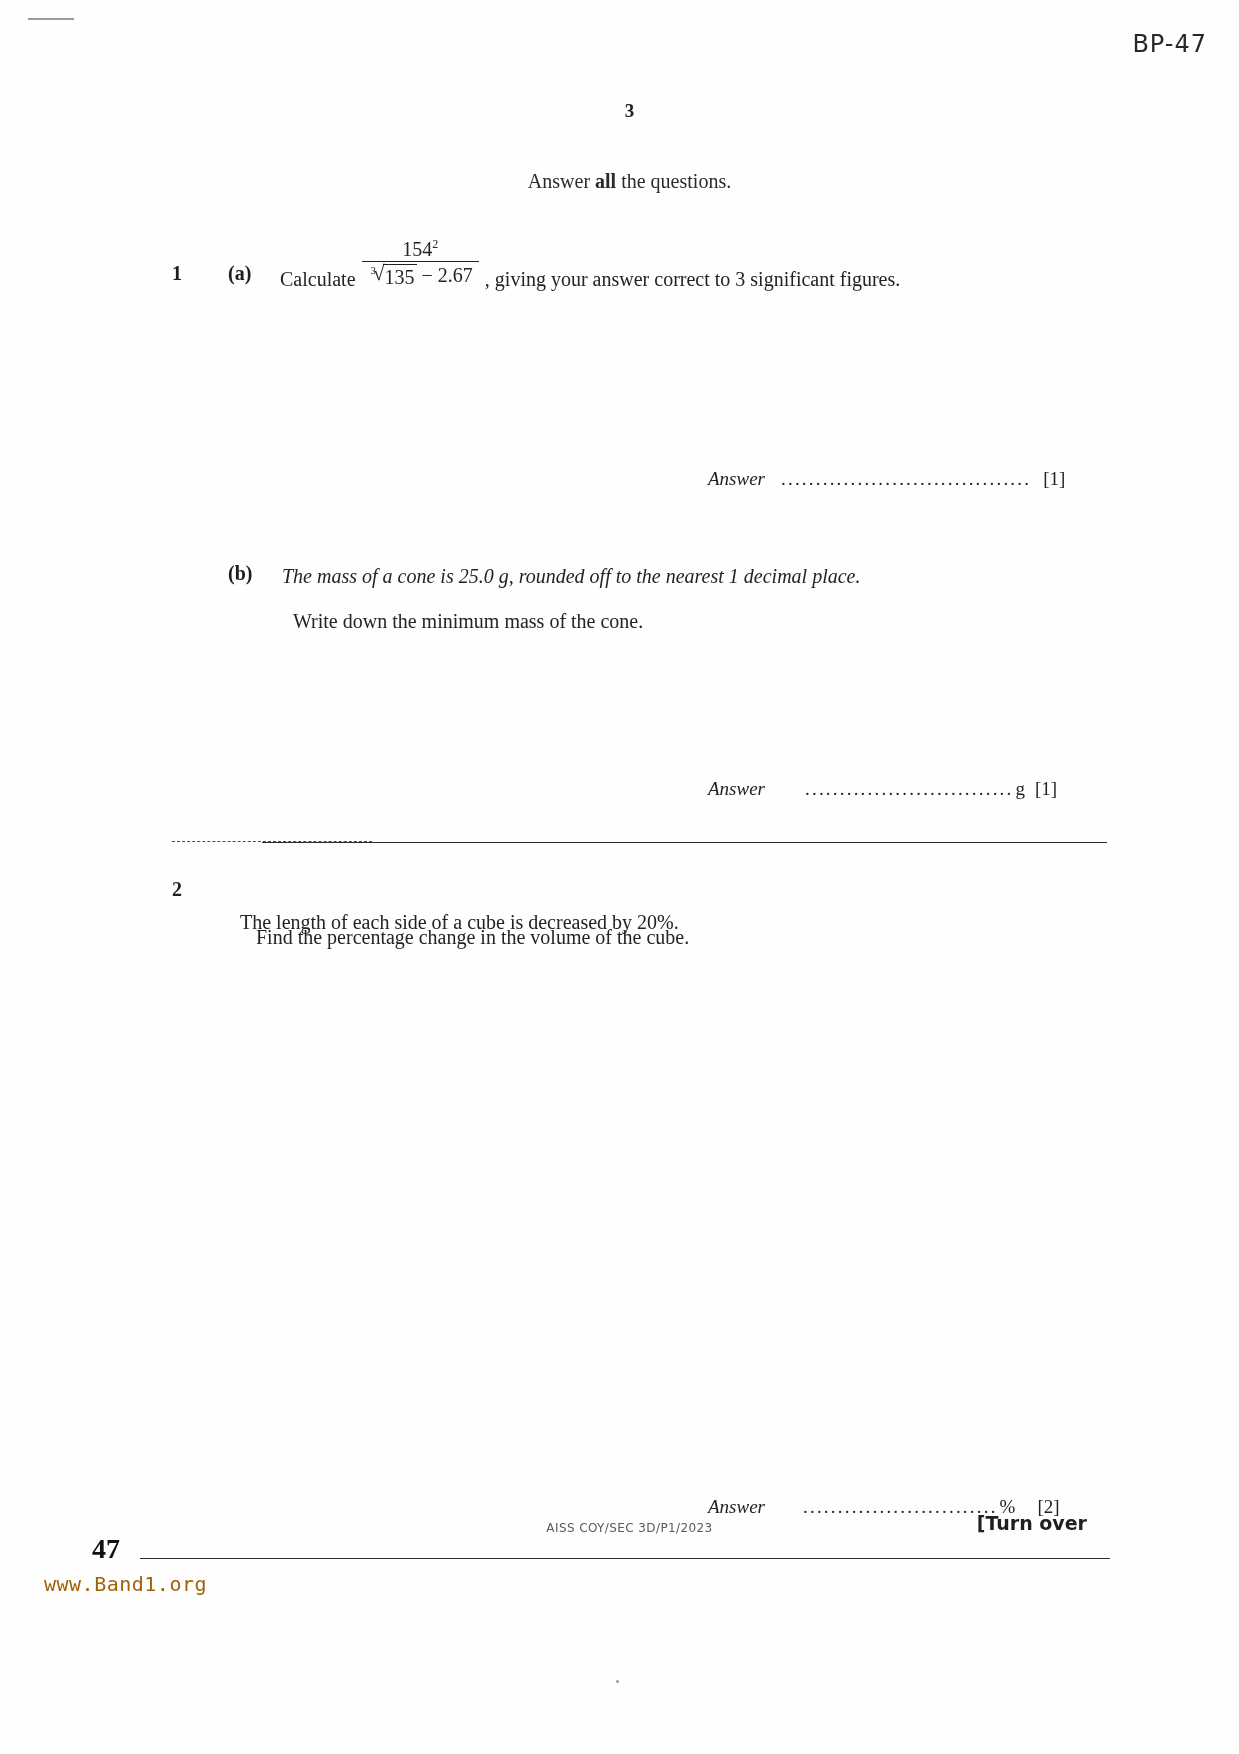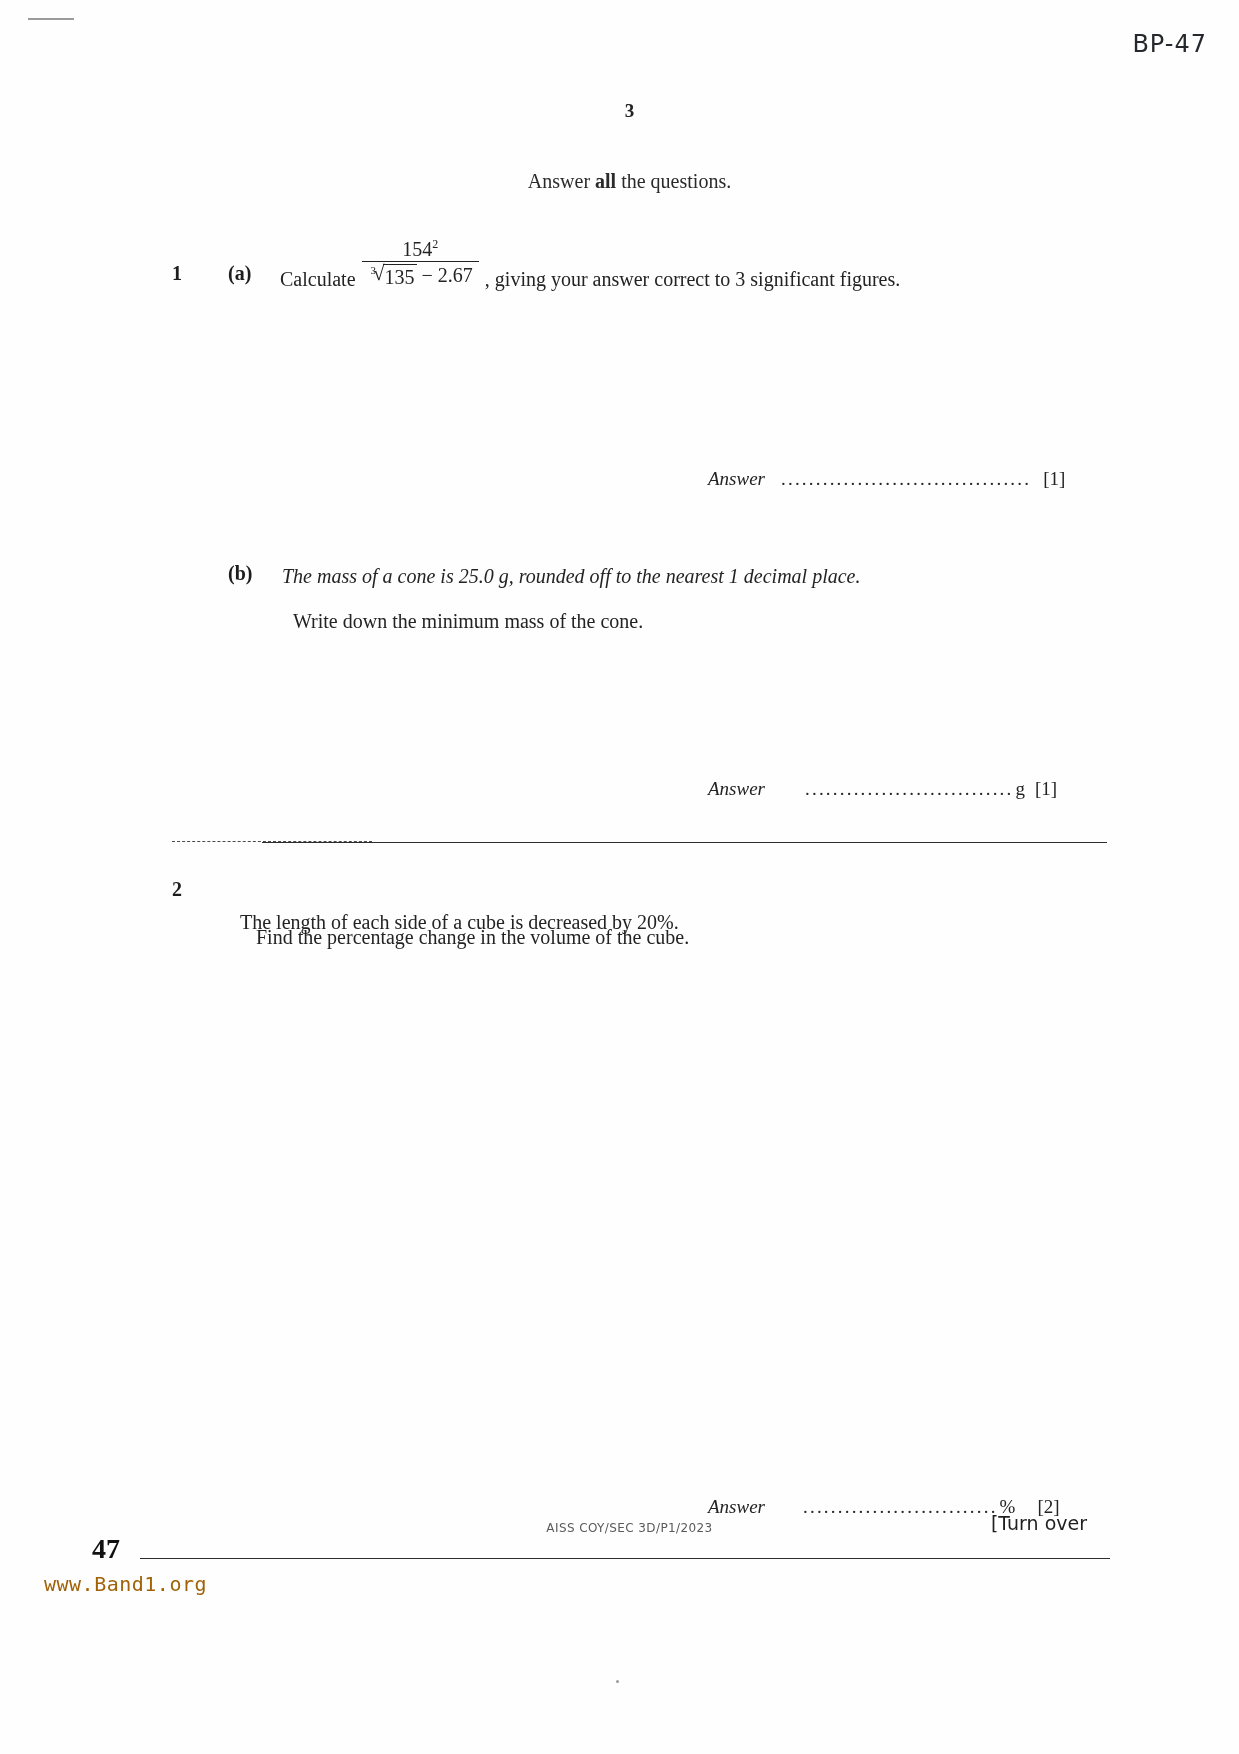--- a/index.html
+++ b/index.html
@@ -198,21 +198,21 @@
     font-size: 12px;
     color: #5a5a5a;
     letter-spacing: .4px;
   }
   .turn-over {
     position: absolute;
     right: 172px;
     top: 1512px;
     font-family: "DejaVu Sans", sans-serif;
     font-size: 19px;
-    font-weight: normal;
+    font-weight: bold;
     color: #1f1f1f;
   }
   .folio {
     position: absolute;
     left: 92px;
     top: 1533px;
     font-family: Liberation Serif, serif;
     font-size: 28px;
     font-weight: bold;
     color: #111;

